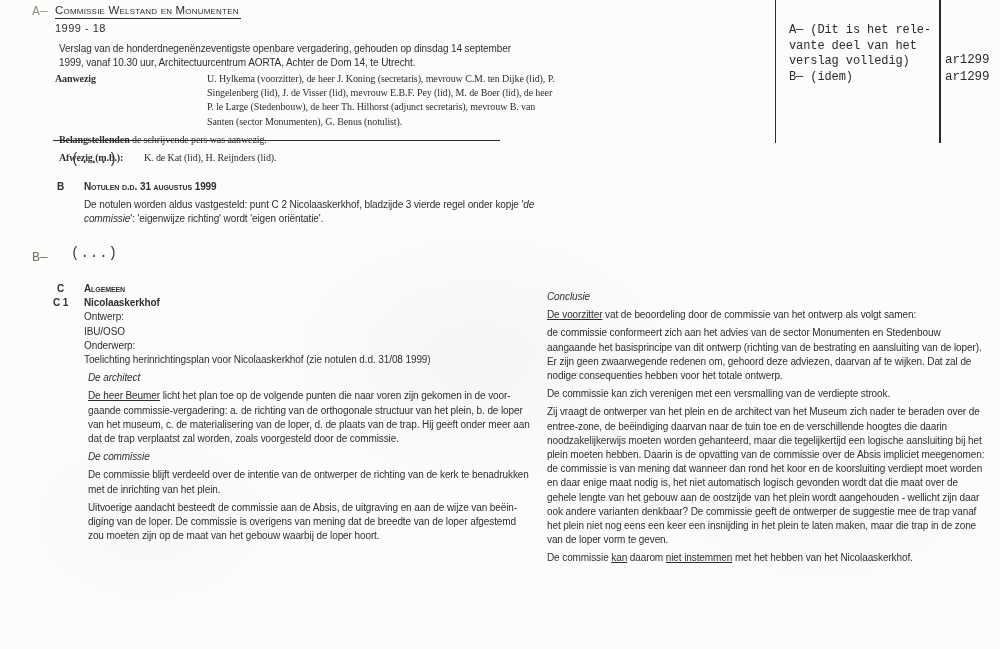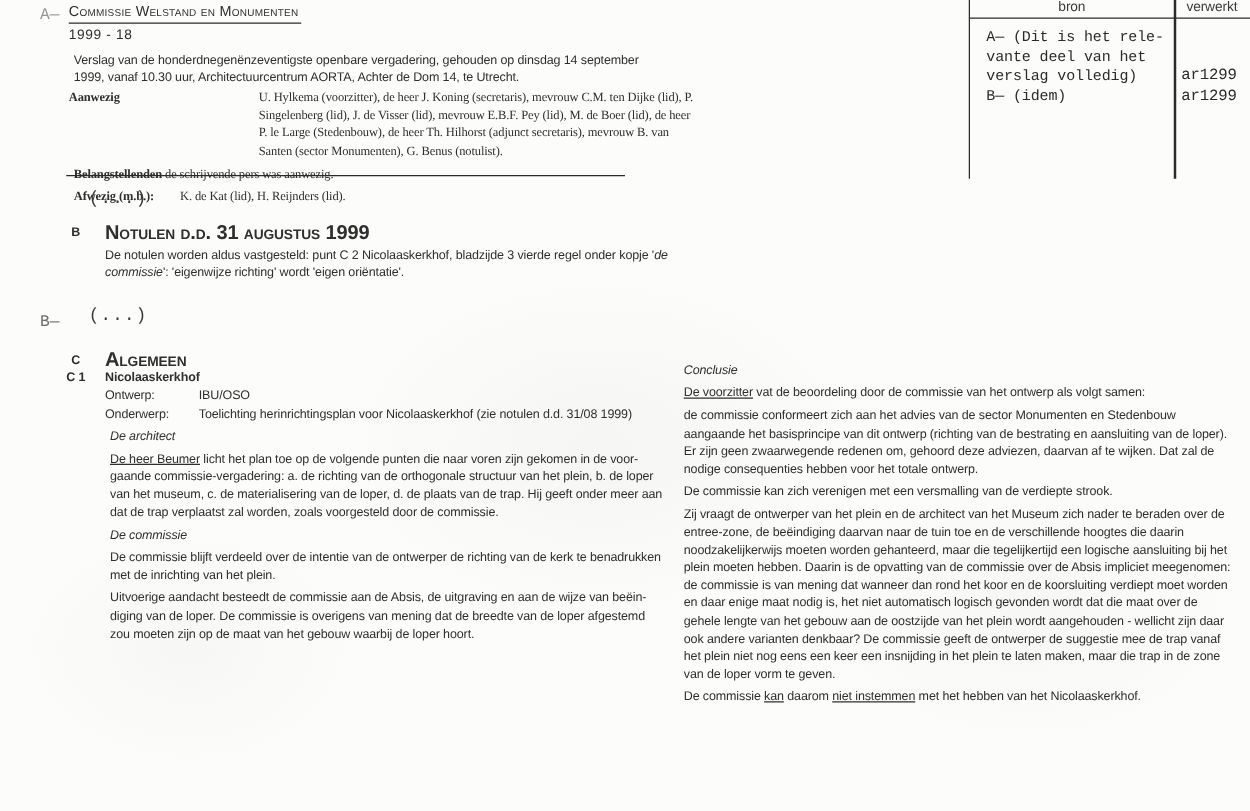--- a/index.html
+++ b/index.html
@@ -26,23 +26,23 @@
   .doc-title{font-variant:small-caps;font-size:11.5px;letter-spacing:0.2px;
     border-bottom:1.2px solid #2a2a2a;display:inline-block;padding:0 2px 1px 0;}
   .doc-number{font-size:11px;letter-spacing:0.5px;margin-top:2px;}
   .att-row{display:flex;}
   .att-label{width:152px;flex:none;font-weight:bold;}
   .att-value{width:352px;}
   .afw-label{display:inline-block;width:85px;font-weight:bold;}
   .rule{border-top:1.5px solid #2a2a2a;height:0;}
   .sec-head{display:flex;}
   .sec-letter{width:27px;flex:none;font-weight:bold;}
-  .sec-title{font-weight:bold;font-variant:small-caps;font-size:16px;}
+  .sec-title{font-weight:bold;font-variant:small-caps;font-size:10px;}
   .sub-title{font-weight:bold;}
-  .field-row{display:flex;}
+  .field-row{display:flex;flex-direction:column;}
   .field-label{width:75px;flex:none;}
   .it{font-style:italic;}
   
   .stamp{left:775px;top:0;width:224px;height:143px;border-left:1.5px solid #2b2b2b;}
   .stamp-divider{position:absolute;left:163px;top:0;bottom:0;width:1.5px;background:#2b2b2b;}
   .stamp-header{position:absolute;left:0;top:0;right:0;height:14px;border-bottom:1.5px solid #2b2b2b;display:flex;}
   .stamp-h-cell{font-size:11px;color:#3a3a3a;line-height:13px;text-align:center;}
   .stamp-h-bron{width:163px;}
   .stamp-h-verwerkt{flex:1;}
   .stamp-note{position:absolute;left:13px;top:23px;font-size:12px;line-height:15.5px;
@@ -54,24 +54,20 @@
 
 <div class="abs mark mark-a" style="left:32px;top:5px;">A—</div>
 
 <div class="abs" style="left:55px;top:3px;">
   <div class="doc-title">Commissie Welstand en Monumenten</div>
   <div class="doc-number">1999 - 18</div>
 </div>
 
 <div class="abs stamp">
   <div class="stamp-divider"></div>
-  <div class="stamp-header">
-    <div class="stamp-h-cell stamp-h-bron">bron</div>
-    <div class="stamp-h-cell stamp-h-verwerkt">verwerkt</div>
-  </div>
   <div class="stamp-note mono">A— (Dit is het rele-
 vante deel van het
 verslag volledig)
 B— (idem)</div>
   <div class="stamp-val mono" style="top:53px;">ar1299</div>
   <div class="stamp-val mono" style="top:70px;">ar1299</div>
 </div>
 
 <p class="abs" style="left:55px;top:38px;width:455px;">Verslag van de honderdnegenënzeventigste openbare vergadering, gehouden op dinsdag 14 september 1999, vanaf 10.30 uur, Architectuurcentrum AORTA, Achter de Dom 14, te Utrecht.</p>
 

